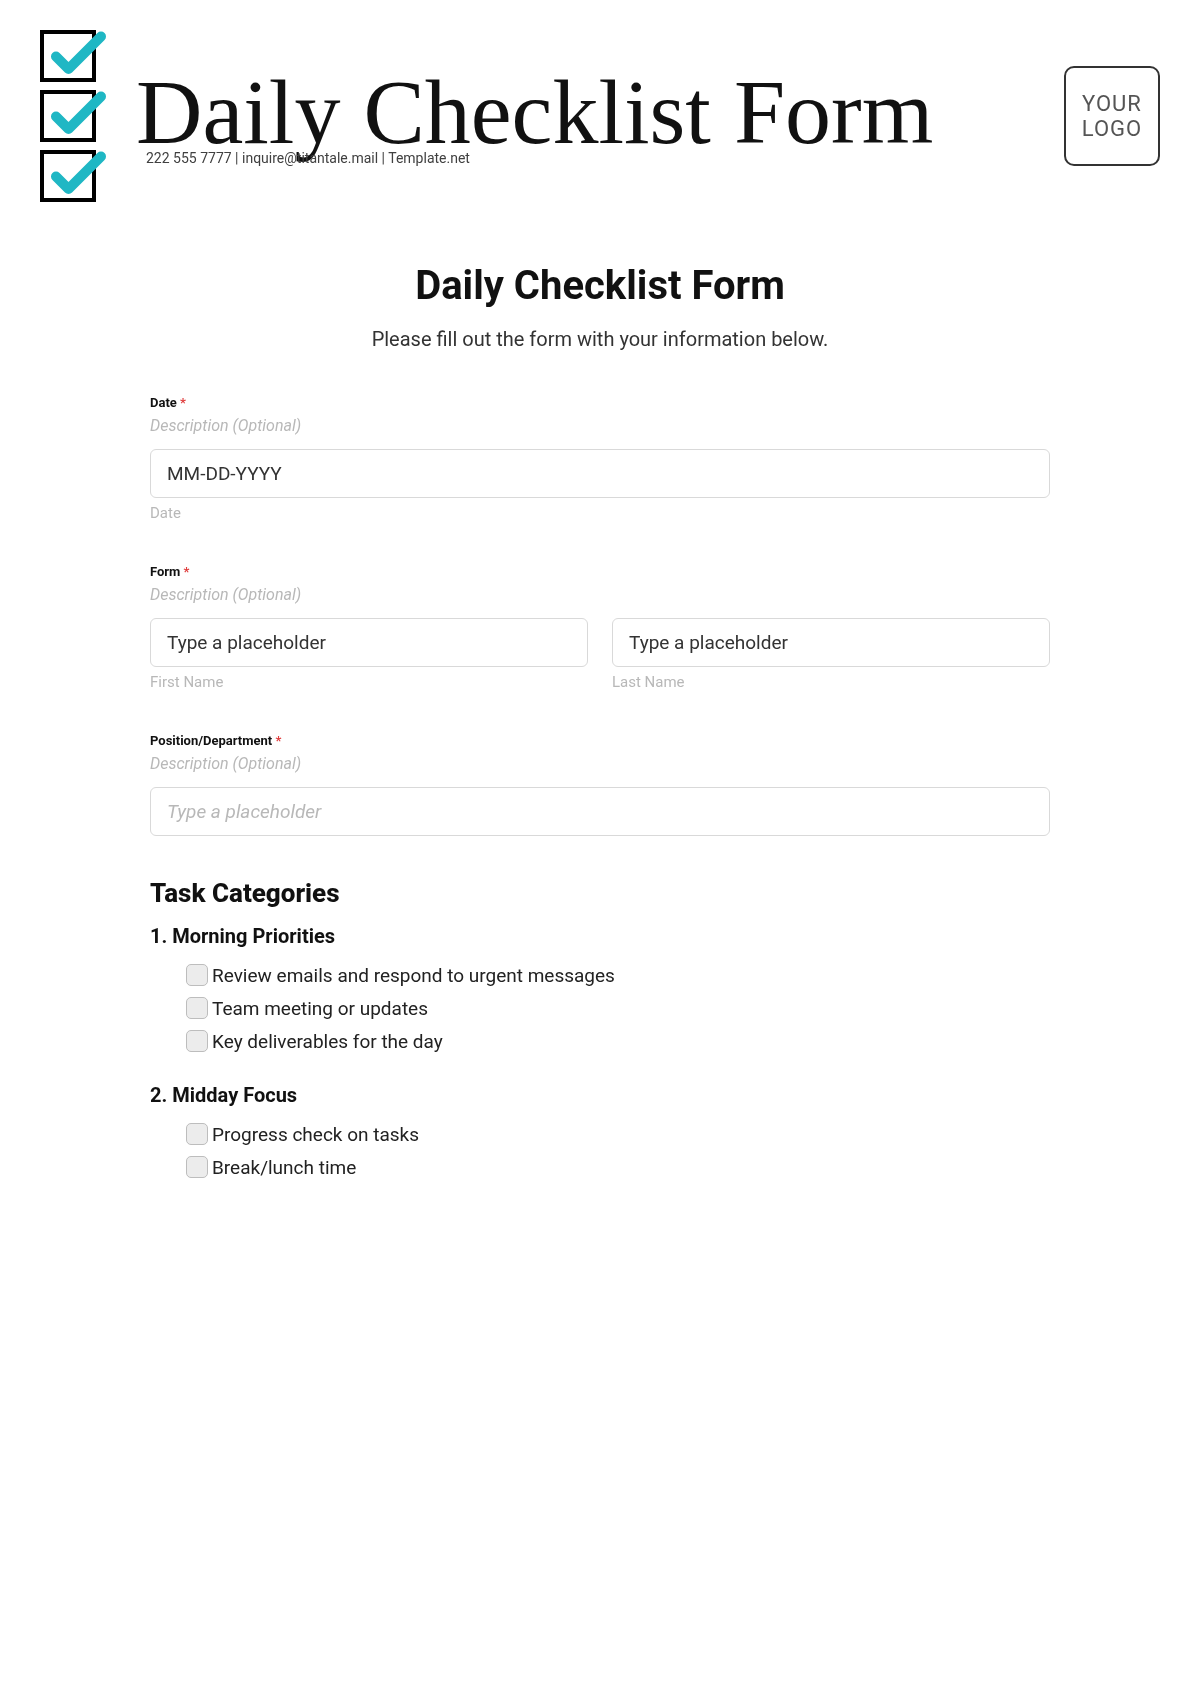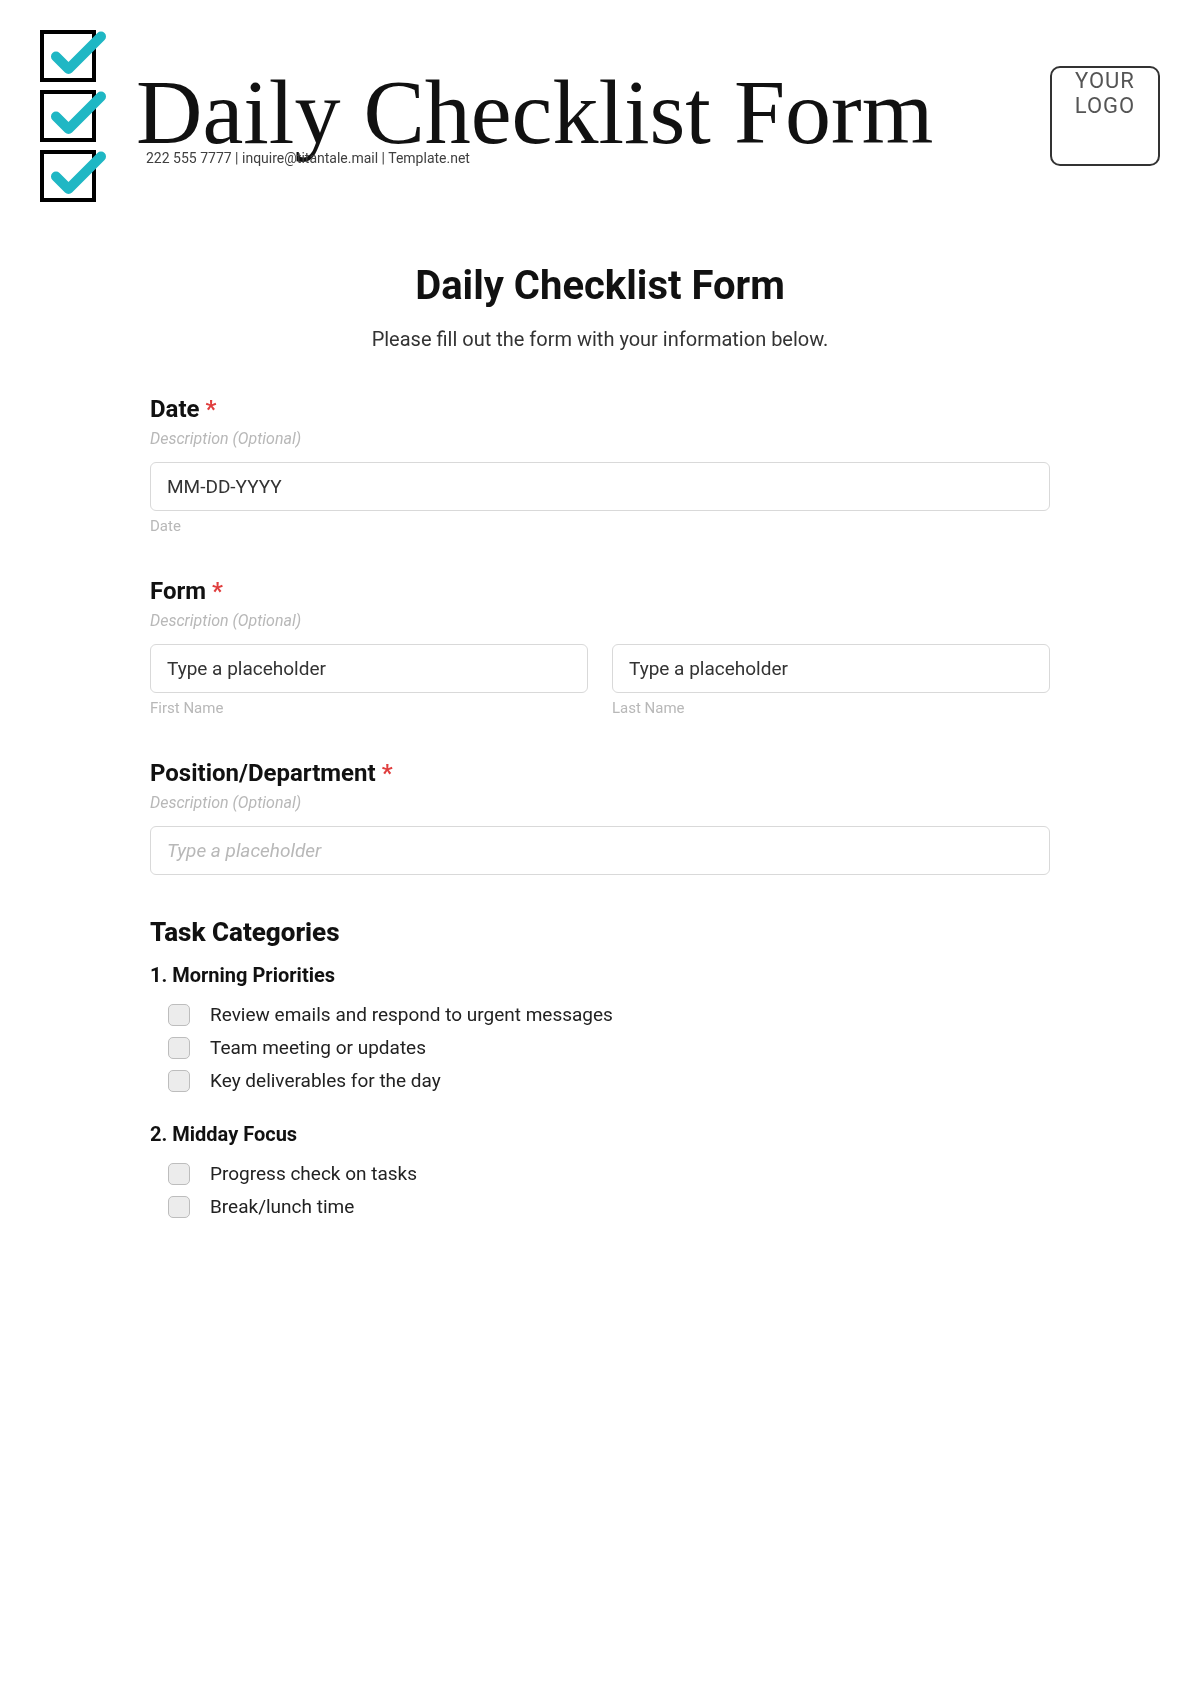--- a/index.html
+++ b/index.html
@@ -50,27 +50,28 @@
       font-weight: 400;
       margin-left: 20px;
     }
     .contact-line {
       font-size: 14px;
       color: #404040;
       margin-left: 30px;
       margin-top: -8px;
     }
     .logo-box {
-      width: 110px;
+      width: 96px;
       height: 100px;
       border: 2px solid #333;
       border-radius: 10px;
       display: flex;
       flex-direction: column;
       align-items: center;
+      justify-content: center;
       font-size: 22px;
       color: #555;
       letter-spacing: 1px;
     }
     .form-wrap {
       max-width: 940px;
       margin: 0 auto;
       padding: 0 20px;
     }
     .form-title {
@@ -82,21 +83,21 @@
     .form-sub {
       text-align: center;
       font-size: 20px;
       color: #333;
       margin-bottom: 44px;
     }
     .field-block {
       margin-bottom: 42px;
     }
     .field-label {
-      font-size: 24px;
+      font-size: 13px;
       font-weight: 700;
       margin-bottom: 6px;
     }
     .req {
       color: #e03e3e;
     }
     .field-desc {
       font-size: 16px;
       color: #b8b8b8;
       font-style: italic;
@@ -141,23 +142,24 @@
       font-size: 20px;
       font-weight: 700;
       margin-bottom: 16px;
     }
     .check-list {
       padding-left: 18px;
       margin-bottom: 30px;
     }
     .check-item {
       display: flex;
-      align-items: flex-end;
-      gap: 20px;
+      align-items: flex-start;
+      gap: 4px;
       margin-bottom: 10px;
+      margin-left: 18px;
     }
     .check-input {
       width: 22px;
       height: 22px;
       border: 1px solid #bdbdbd;
       border-radius: 5px;
       background: #ececec;
       flex-shrink: 0;
     }
     .check-text {

